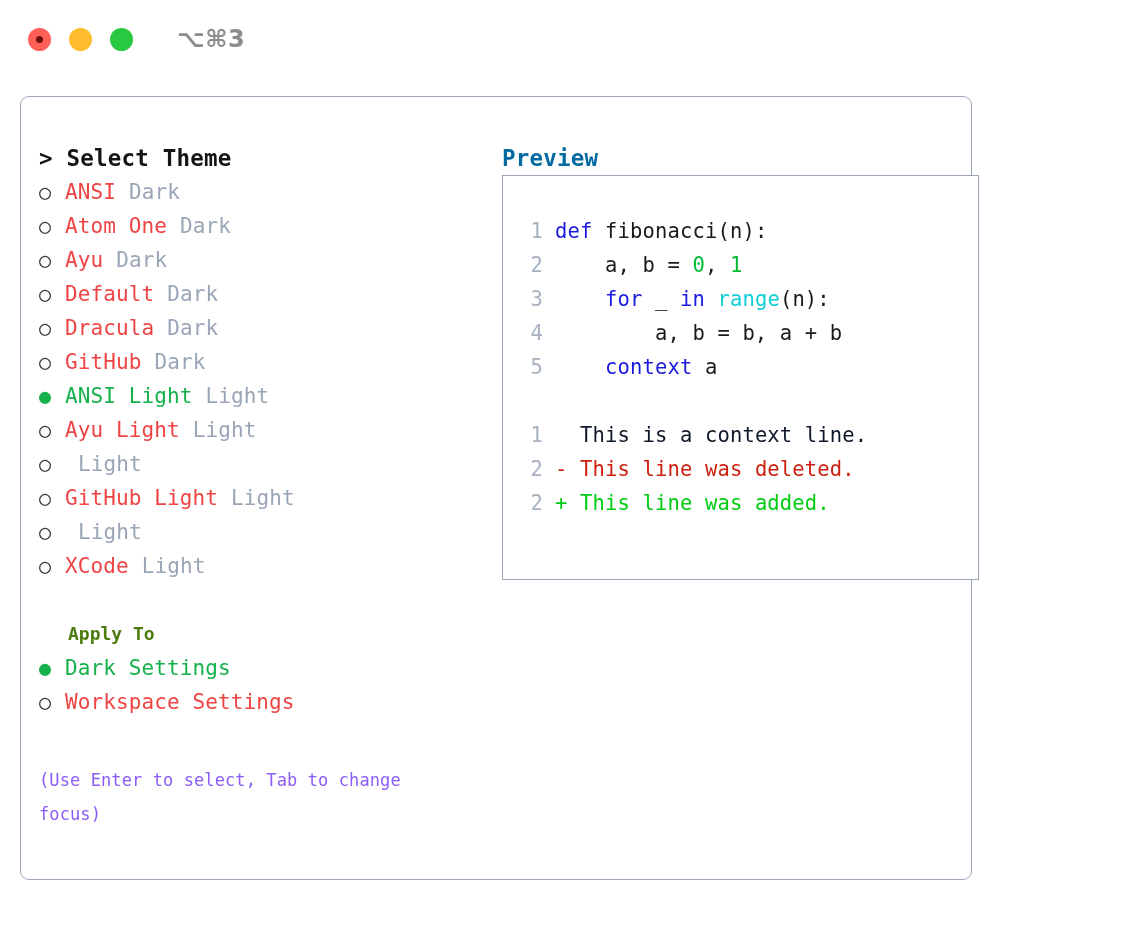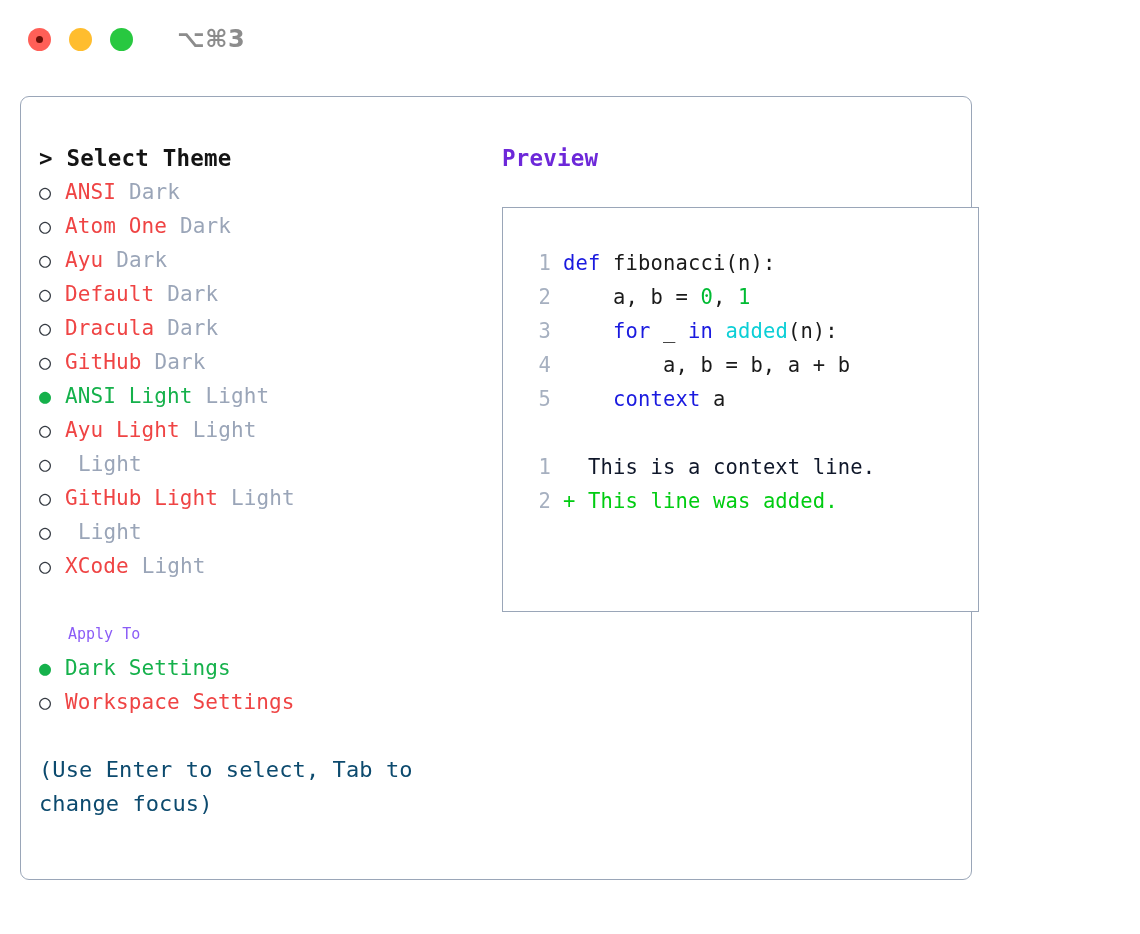--- a/index.html
+++ b/index.html
@@ -133,59 +133,59 @@
   .opt-row.selected .opt-label { color: #15b14b; }
   .opt-variant {
     color: #9aa5b8;
     margin-left: 0.62em;
     letter-spacing: 0.1px;
   }
 
   .group-gap { height: 34px; }
 
   .group-label {
-    font-size: 15px;
+    font-size: 18px;
+    color: #4d7c0f;
+    line-height: 34px;
+    padding-left: 29px;
+    white-space: pre;
+    font-weight: bold;
+  }
+
+  .hint {
+    margin-top: 44px;
+    font-size: 17px;
     color: #8b5cf6;
-    line-height: 34px;
-    padding-left: 29px;
-    white-space: pre;
-  }
-
-  .hint {
-    margin-top: 34px;
-    font-size: 22px;
-    color: #0c4a6e;
     line-height: 34px;
     width: 412px;
     letter-spacing: 0.1px;
   }
 
   
   #right-col {
     position: absolute;
     left: 481px;
     top: 44px;
     width: 490px;
   }
   #preview-heading {
     font-size: 22.5px;
     font-weight: bold;
-    color: #6d28d9;
+    color: #0369a1;
     line-height: 34px;
     letter-spacing: 0.2px;
   }
 
   #preview-box {
-    margin-top: 32px;
     width: 477px;
     height: 405px;
     border: 1.6px solid #9aa6b8;
     box-sizing: border-box;
     background: #ffffff;
-    padding: 38px 0 0 22px;
+    padding: 38px 0 0 14px;
   }
 
   .code-line {
     font-size: 20.5px;
     line-height: 34px;
     white-space: pre;
     letter-spacing: 0.15px;
   }
   .ln {
     display: inline-block;
@@ -252,27 +252,28 @@
         <div class="hint">(Use Enter to select, Tab to change focus)</div>
       </div>
 
       <div id="right-col">
         <div id="preview-heading">Preview</div>
 
         <div id="preview-box">
           <div id="code-block">
               <div class="code-line"><span class="ln">1</span><span class="kw">def</span><span class="pln"> fibonacci(n):</span></div>
               <div class="code-line"><span class="ln">2</span><span class="pln">    a, b = </span><span class="num">0</span><span class="pln">, </span><span class="num">1</span></div>
-              <div class="code-line"><span class="ln">3</span><span class="pln">    </span><span class="kw">for</span><span class="pln"> _ </span><span class="kw">in</span><span class="pln"> </span><span class="fn">added</span><span class="pln">(n):</span></div>
+              <div class="code-line"><span class="ln">3</span><span class="pln">    </span><span class="kw">for</span><span class="pln"> _ </span><span class="kw">in</span><span class="pln"> </span><span class="fn">range</span><span class="pln">(n):</span></div>
               <div class="code-line"><span class="ln">4</span><span class="pln">        a, b = b, a + b</span></div>
               <div class="code-line"><span class="ln">5</span><span class="pln">    </span><span class="kw">context</span><span class="pln"> a</span></div>
             </div>
           <div class="diff-gap"></div>
           <div id="diff-block">
               <div class="code-line"><span class="ln">1</span><span class="diff-ctx"> </span><span class="diff-ctx"> This is a context line.</span></div>
+              <div class="code-line"><span class="ln">2</span><span class="diff-del">-</span><span class="diff-del"> This line was deleted.</span></div>
               <div class="code-line"><span class="ln">2</span><span class="diff-add">+</span><span class="diff-add"> This line was added.</span></div>
             </div>
         </div>
       </div>
 
     </div>
   </div>
 </div>
 
 </body></html>

